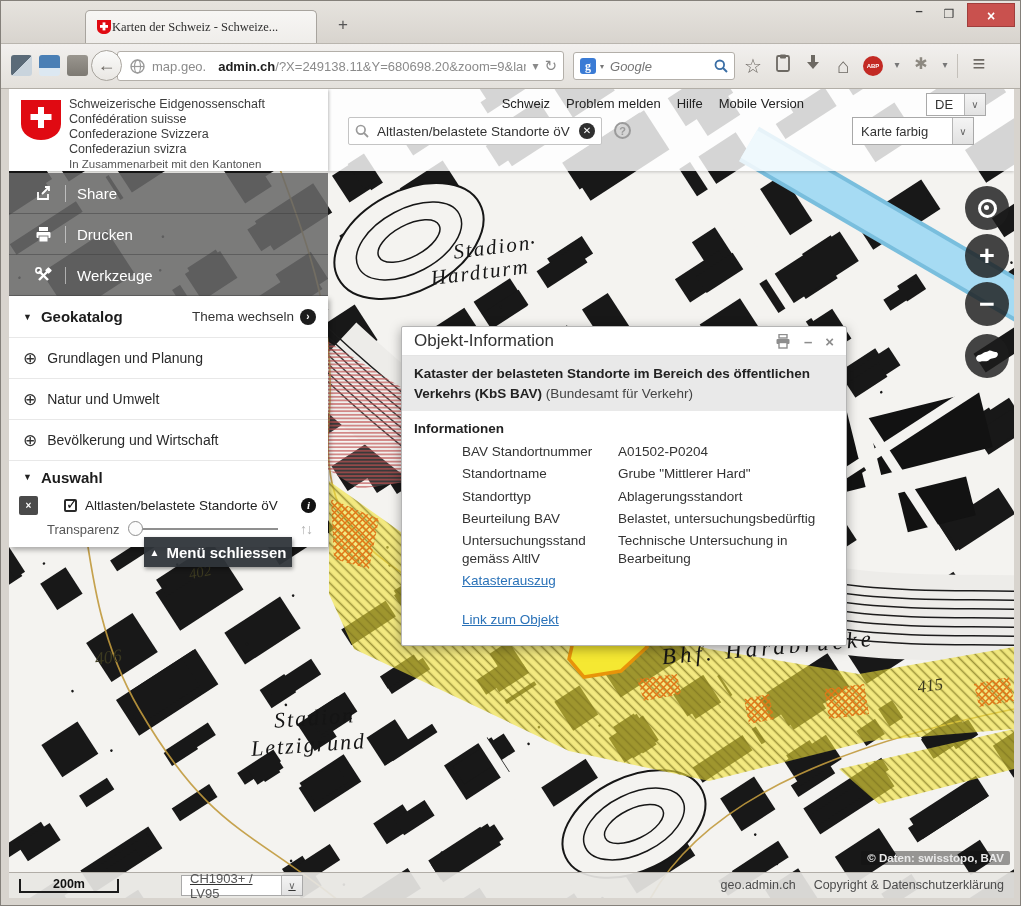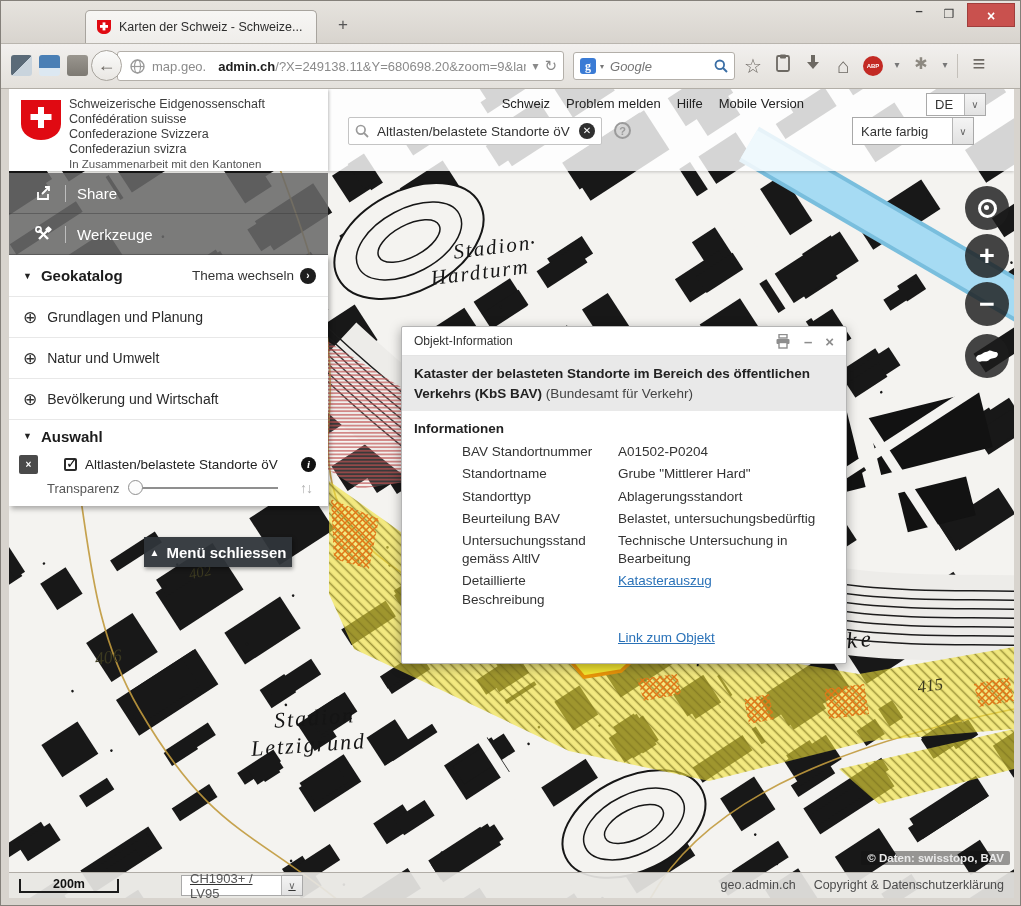--- a/index.html
+++ b/index.html
@@ -4,21 +4,21 @@
 <style>
   html,body{margin:0;padding:0;background:#9a968f;}
   *{box-sizing:border-box;}
   .win{position:relative;width:1021px;height:906px;background:#d8d4ce;border:1px solid #84807a;
        font-family:"Liberation Sans","DejaVu Sans",sans-serif;overflow:hidden;}
   
   .titlebar{position:absolute;left:0;top:0;width:100%;height:42px;
             background:linear-gradient(#e6e3de,#d8d4ce);}
   .tab{position:absolute;left:84px;top:9px;width:232px;height:33px;
        background:linear-gradient(#f7f6f4,#efedea);border:1px solid #a8a49e;border-bottom:none;
-       border-radius:5px 5px 0 0;display:flex;align-items:center;padding:0 10px;gap:7px;}
+       border-radius:5px 5px 0 0;display:flex;align-items:center;padding:0 10px;font-family:Liberation Serif, serif;}
   .tabtitle{font-size:12.5px;color:#2e2e2e;white-space:nowrap;overflow:hidden;}
   .newtab{position:absolute;left:330px;top:14px;font-size:17px;color:#555;width:24px;text-align:center;cursor:default;}
   .shield16{width:16px;height:16px;flex:0 0 16px;}
   .wb{position:absolute;top:4px;font-size:13px;color:#3c3c3c;width:26px;text-align:center;font-weight:bold;}
   .wb-min{right:88px;top:2px;}
   .wb-max{right:58px;top:6px;font-size:12px;}
   .wb-close{position:absolute;right:5px;top:2px;width:48px;height:24px;background:#c9514e;color:#fff;
             font-size:14px;font-weight:bold;text-align:center;line-height:24px;border:1px solid #a03e3c;}
   
   .toolbar{position:absolute;left:0;top:42px;width:100%;height:46px;
@@ -102,21 +102,21 @@
   
   .mapctl{position:absolute;left:956px;width:44px;height:44px;border-radius:50%;background:rgba(28,28,28,0.82);
           z-index:4;display:flex;align-items:center;justify-content:center;color:#fff;}
   .mapctl.plus,.mapctl.minus{font-size:27px;font-weight:bold;}
   .georing{width:19px;height:19px;border:3.5px solid #fff;border-radius:50%;position:relative;}
   .georing i{position:absolute;left:3.5px;top:3.5px;width:5px;height:5px;border-radius:50%;background:#fff;}
   
   .popup{position:absolute;left:392px;top:237px;width:446px;background:#fff;z-index:6;border:1px solid #b5b5b5;
          border-radius:2px;box-shadow:0 3px 12px rgba(0,0,0,.35);font-size:13.5px;color:#333;}
   .phead{height:29px;display:flex;align-items:center;padding:0 12px;border-bottom:1px solid #e4e4e4;}
-  .ptitle{font-size:12px;color:#333;}
+  .ptitle{font-size:17px;color:#333;}
   .picons{margin-left:auto;display:flex;align-items:center;gap:13px;color:#8d8d8d;}
   .picons .pi{font-size:15px;font-weight:bold;}
   .pband{background:#e9e9e9;padding:8px 12px;line-height:1.45;font-size:13.5px;color:#444;}
   .pband b{color:#222;}
   .pbody{padding:10px 12px 16px;}
   .psec{font-weight:bold;margin-bottom:7px;color:#222;}
   .ptable{display:grid;grid-template-columns:148px 1fr;row-gap:4px;column-gap:8px;line-height:1.35;margin-left:48px;}
   .plink{color:#2a72b8;text-decoration:underline;cursor:pointer;}
   .objlink{margin-top:16px;}
   
@@ -1363,20 +1363,29 @@
       <div class="srow">
         <svg width="17" height="17" viewBox="0 0 17 17">
           <path d="M3,7 v7 h10 v-5" fill="none" stroke="#fff" stroke-width="1.8"></path>
           <path d="M7,9 L14,2 M10,2 h4 v4" fill="none" stroke="#fff" stroke-width="1.8"></path>
         </svg>
         <span class="sdiv"></span>
         <span>Share</span>
       </div>
       <div class="srow">
         <svg width="17" height="17" viewBox="0 0 17 17">
+          <rect x="4" y="1" width="9" height="4" fill="#fff"></rect>
+            <rect x="1.5" y="6" width="14" height="6" rx="1" fill="#fff"></rect>
+          <rect x="4" y="10" width="9" height="6" fill="#fff" stroke="#7c7c7c" stroke-width="1"></rect>
+        </svg>
+        <span class="sdiv"></span>
+        <span>Drucken</span>
+      </div>
+      <div class="srow">
+        <svg width="17" height="17" viewBox="0 0 17 17">
           <line x1="4" y1="13" x2="13" y2="4" stroke="#fff" stroke-width="2.4"></line>
           <rect x="11" y="1" width="5" height="5" rx="1" fill="#fff" transform="rotate(45 13.5 3.5)"></rect>
           <line x1="4" y1="4" x2="13" y2="13" stroke="#fff" stroke-width="2.4"></line>
           <circle cx="3.5" cy="3.5" r="2.6" fill="none" stroke="#fff" stroke-width="1.6"></circle>
         </svg>
         <span class="sdiv"></span>
         <span>Werkzeuge</span>
       </div>
       <div class="panel">
         <div class="prow geo-row">
@@ -1462,21 +1471,20 @@
           <div>BAV Standortnummer</div>
           <div>A01502-P0204</div>
           <div>Standortname</div>
           <div>Grube "Mittlerer Hard"</div>
           <div>Standorttyp</div>
           <div>Ablagerungsstandort</div>
           <div>Beurteilung BAV</div>
           <div>Belastet, untersuchungsbedürftig</div>
           <div>Untersuchungsstand gemäss AltlV</div>
           <div>Technische Untersuchung in Bearbeitung</div>
-          <div>Detaillierte Beschreibung</div>
           <div><span class="plink">Katasterauszug</span></div>
           <div class="objlink"></div>
           <div class="objlink"><span class="plink">Link zum Objekt</span></div>
         </div>
       </div>
     </div>
 
     
     <div class="attrib">© Daten: swisstopo, BAV</div>
     <div class="footer">

